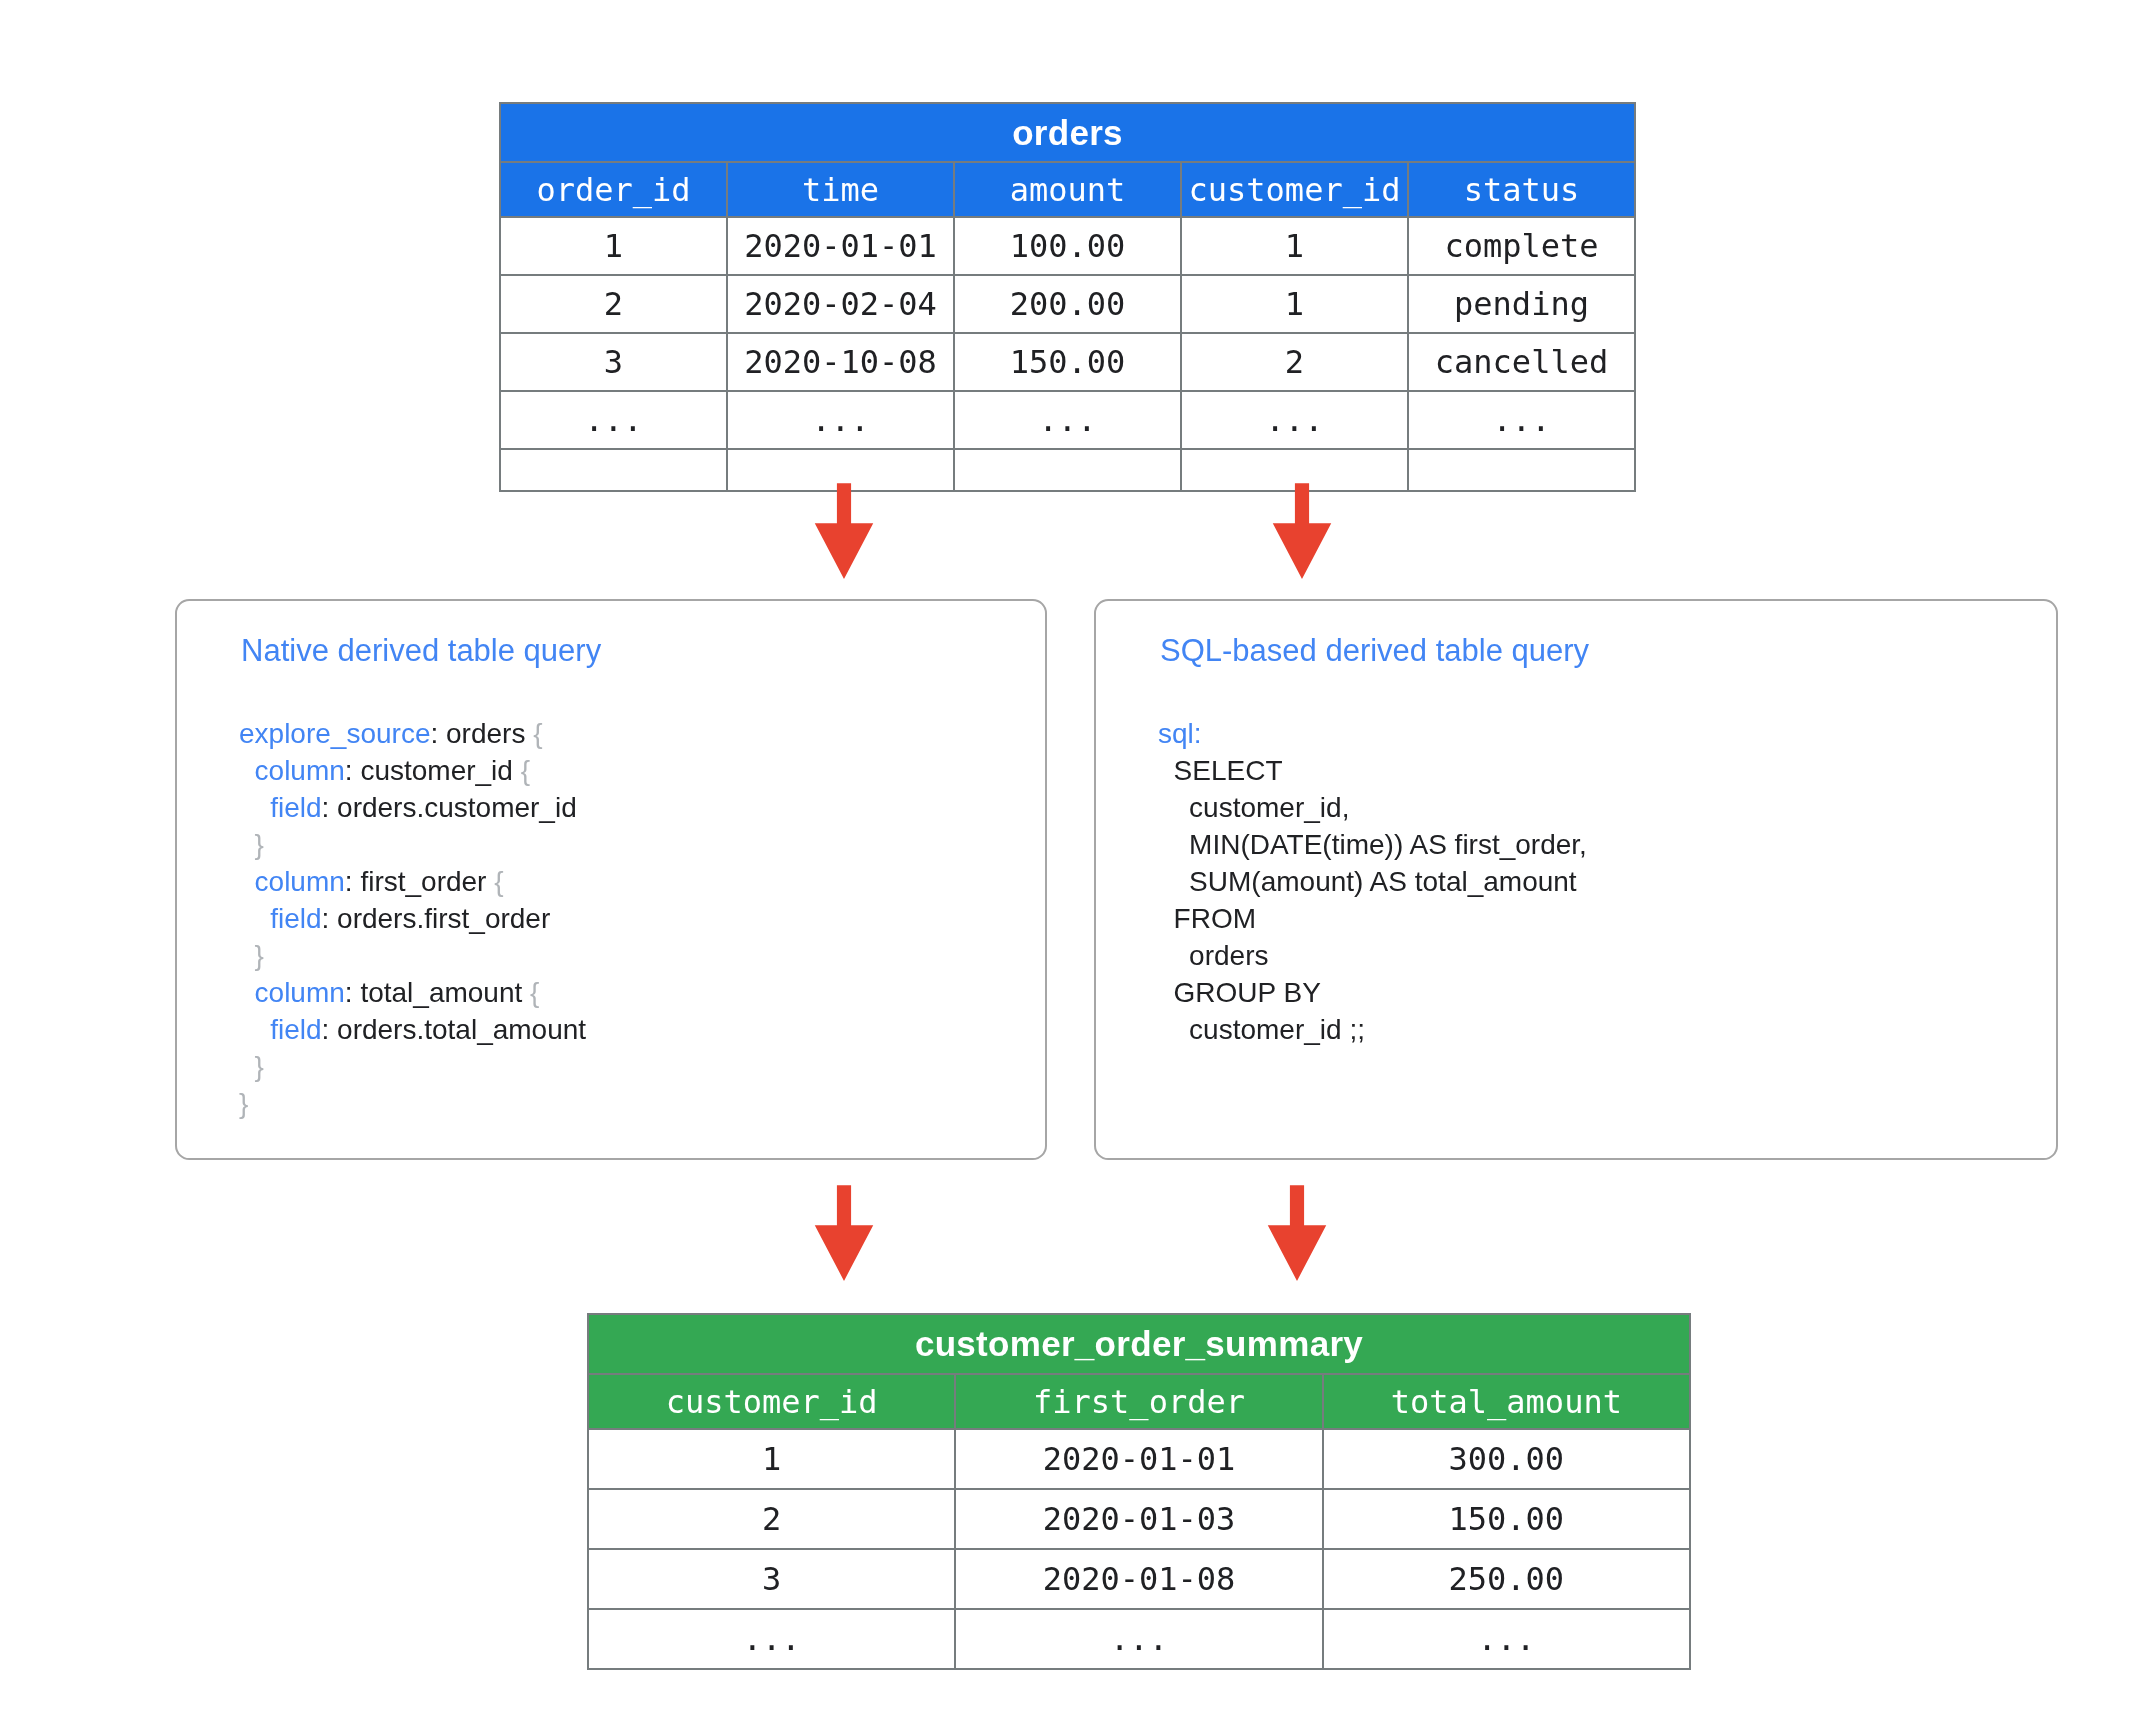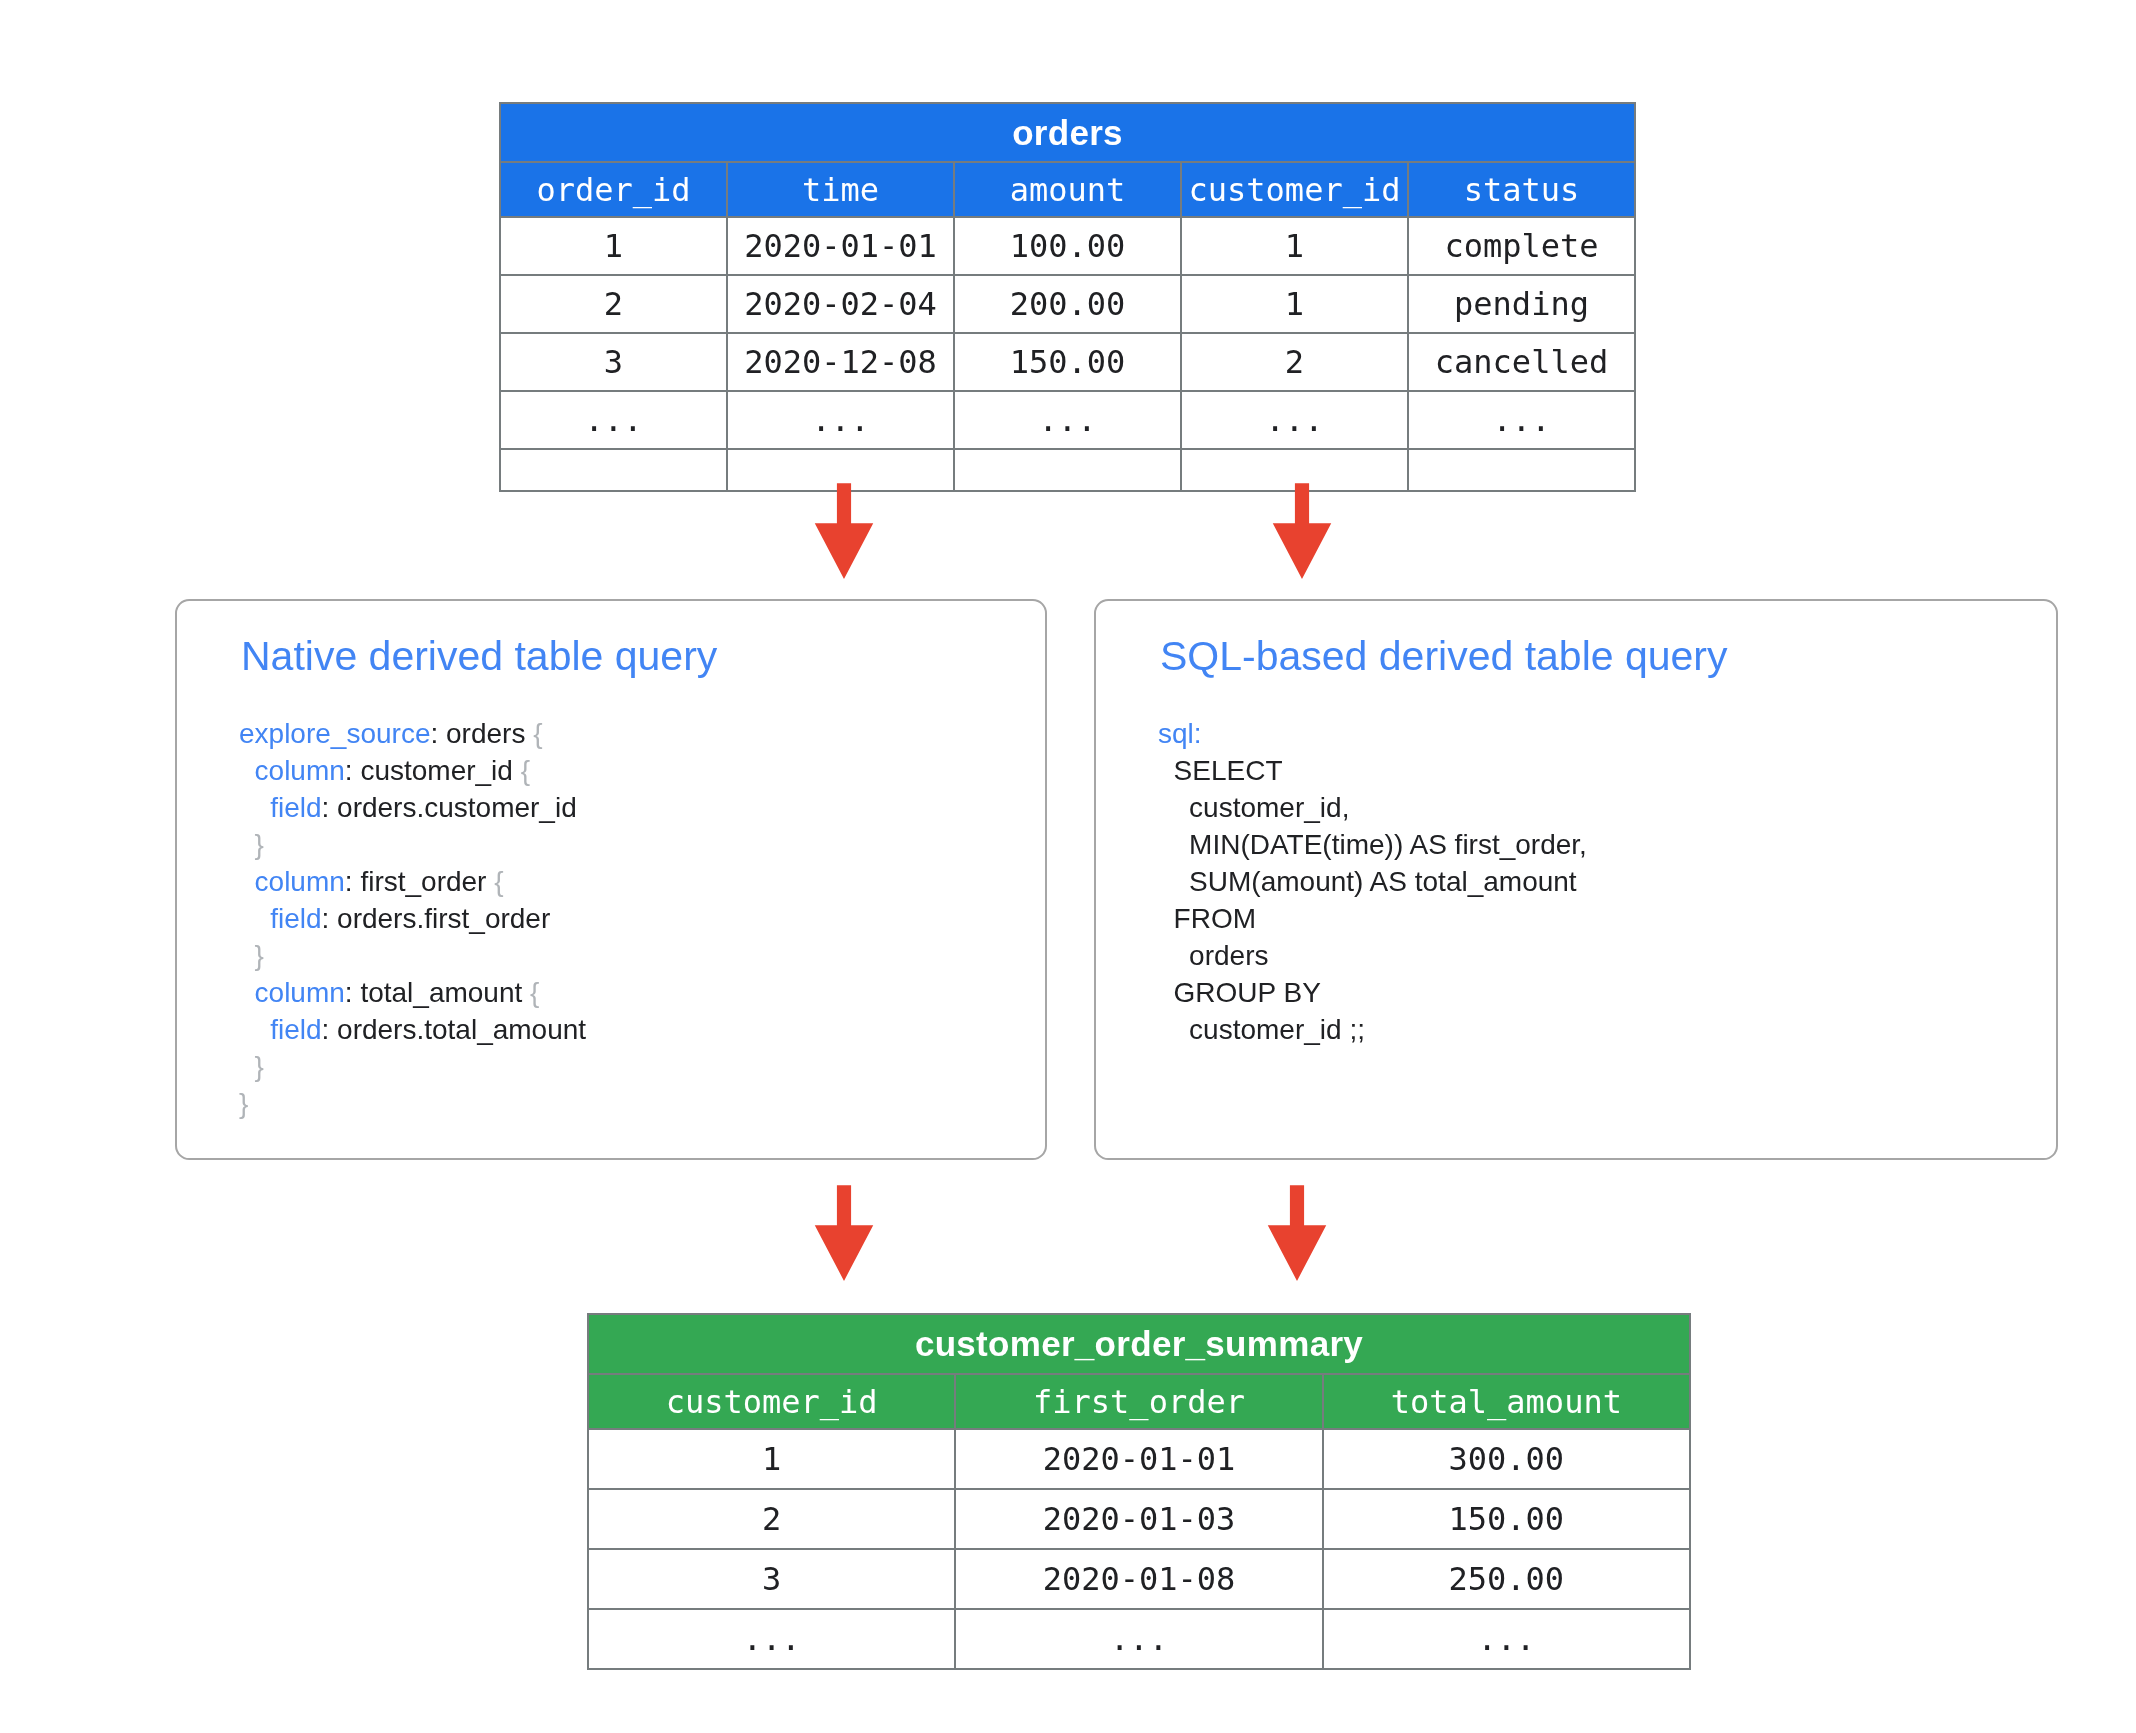--- a/index.html
+++ b/index.html
@@ -98,21 +98,21 @@
     box-sizing: border-box;
   }
   #panel-native { left: 175px;  top: 599px; width: 872px;  height: 561px; }
   #panel-sql    { left: 1094px; top: 599px; width: 964px;  height: 561px; }
 
   .panel-title {
     position: absolute;
     left: 64px;
     top: 32px;
     font-family: "Liberation Sans", sans-serif;
-    font-size: 41px;
+    font-size: 31px;
     color: #4285f4;
     white-space: nowrap;
   }
   .code-block {
     position: absolute;
     left: 62px;
     top: 114px;
     font-family: Liberation Sans, sans-serif;
     font-size: 28px;
     line-height: 37px;
@@ -151,21 +151,21 @@
     </tr>
     <tr>
       <td class="cell">2</td>
       <td class="cell">2020-02-04</td>
       <td class="cell">200.00</td>
       <td class="cell">1</td>
       <td class="cell">pending</td>
     </tr>
     <tr>
       <td class="cell">3</td>
-      <td class="cell">2020-12-08</td>
+      <td class="cell">2020-10-08</td>
       <td class="cell">150.00</td>
       <td class="cell">2</td>
       <td class="cell">cancelled</td>
     </tr>
     <tr>
       <td class="cell">...</td>
       <td class="cell">...</td>
       <td class="cell">...</td>
       <td class="cell">...</td>
       <td class="cell">...</td>

